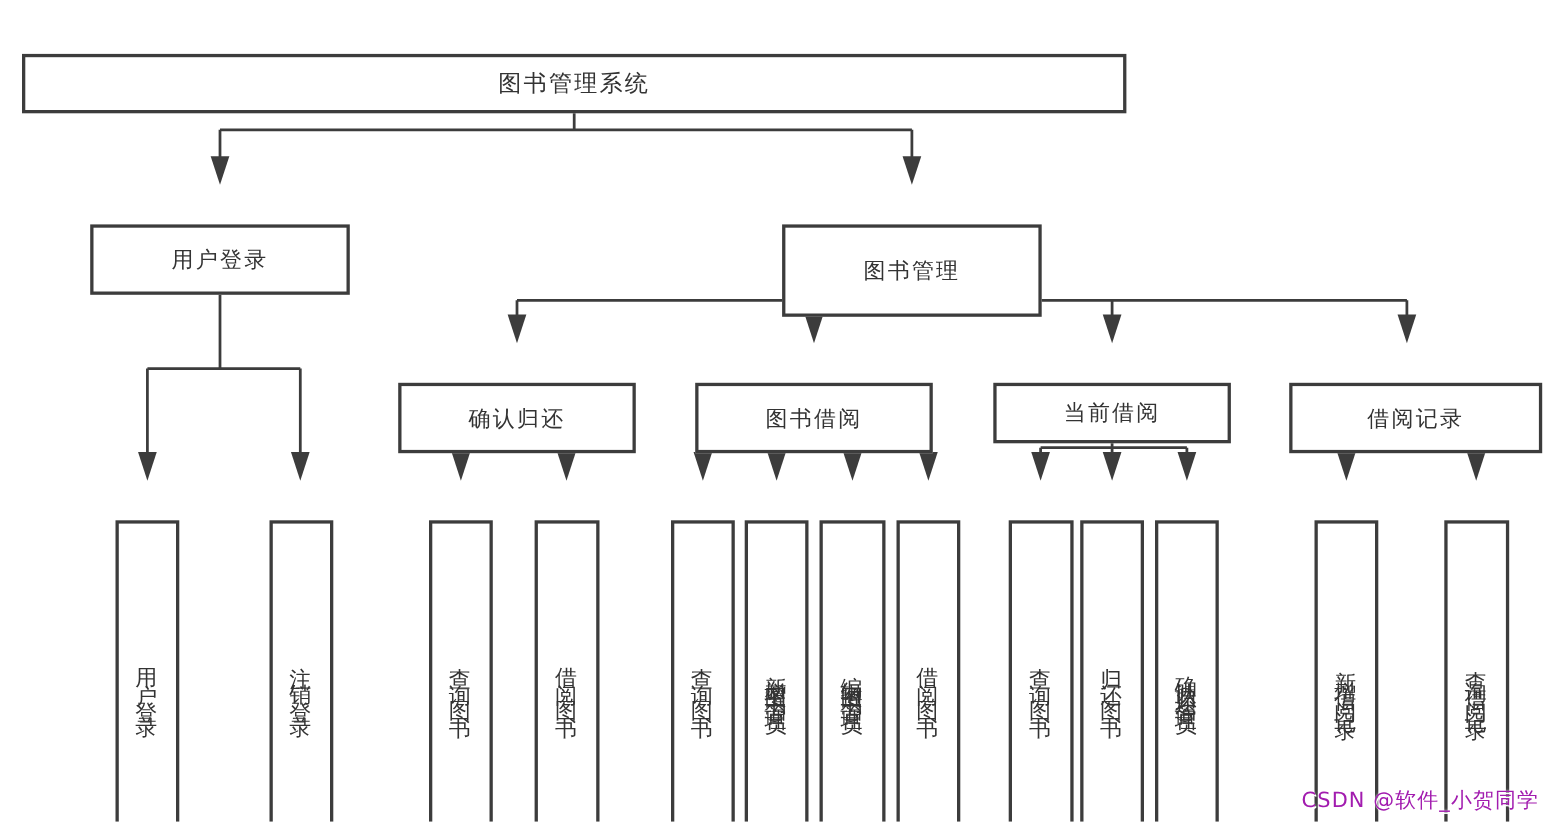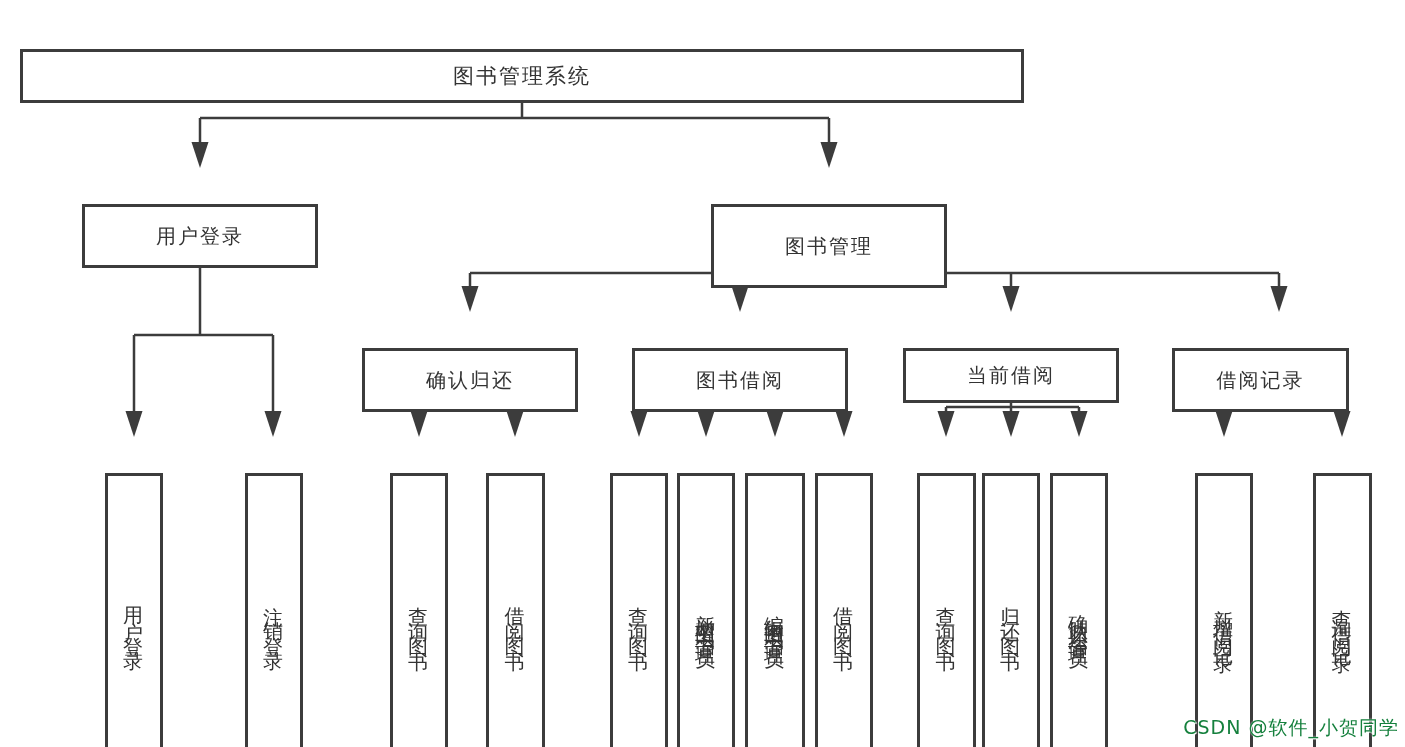--- a/index.html
+++ b/index.html
@@ -42,21 +42,21 @@
     letter-spacing: 15px;
     font-size: 20px;
   }
   .leaf .node-label.mid   { letter-spacing: 9px; }
   .leaf .node-label.tight { letter-spacing: 5px; }
   .watermark {
     position: absolute;
     right: 6px;
     bottom: 6px;
     font-size: 19px;
-    color: #15803d;
+    color: #a21caf;
     text-shadow: 0 0 2px #ffffff, 1px 1px 0 #ffffff;
     letter-spacing: 1px;
     z-index: 5;
   }
 </style>
 </head>
 <body>
 
 <div class="canvas">
 
@@ -106,21 +106,21 @@
 
   <div class="node lvl3" style="left:362px; top:312px; width:216px; height:64px;">
     <span class="node-label">确认归还</span>
   </div>
   <div class="node lvl3" style="left:632px; top:312px; width:216px; height:64px;text-align:right;">
     <span class="node-label">图书借阅</span>
   </div>
   <div class="node lvl3" style="left:903px; top:312px; width:216px; height:55px;">
     <span class="node-label">当前借阅</span>
   </div>
-  <div class="node lvl3" style="left:1172px; top:312px; width:177px; height:64px;">
+  <div class="node lvl3" style="left:1172px; top:312px; width:230px; height:64px;">
     <span class="node-label">借阅记录</span>
   </div>
 
   <div class="node leaf" style="left:105px; top:437px; width:58px; height:296px;">
     <span class="node-label">用户登录</span>
   </div>
   <div class="node leaf" style="left:245px; top:437px; width:58px; height:296px;">
     <span class="node-label">注销登录</span>
   </div>
 

